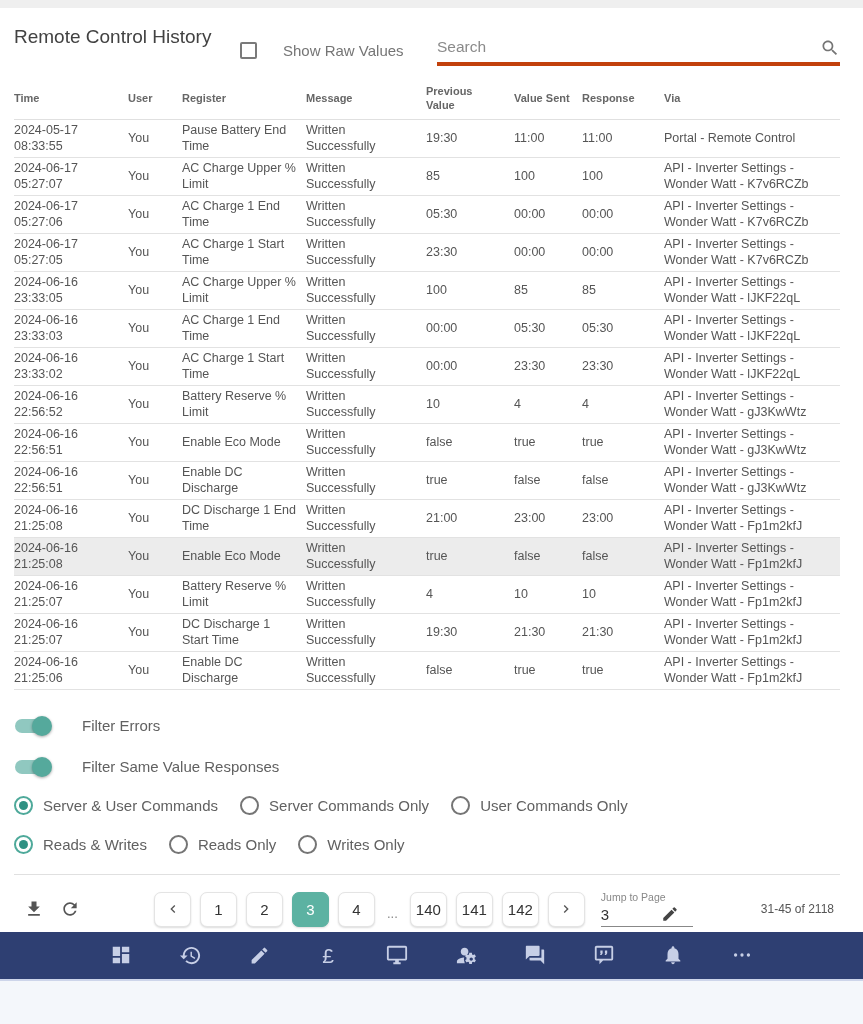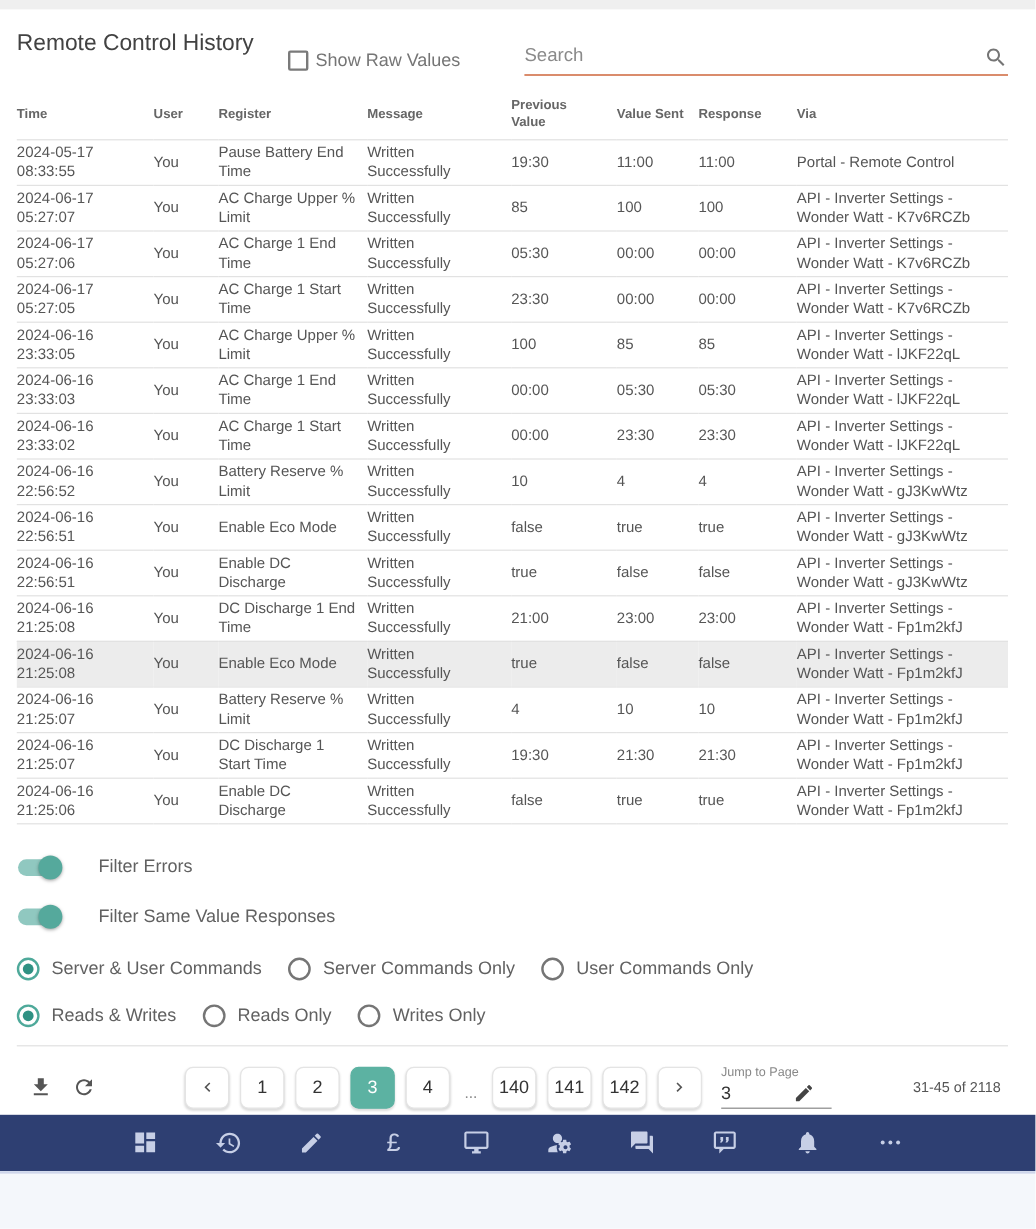--- a/index.html
+++ b/index.html
@@ -5,26 +5,26 @@
   * { margin:0; padding:0; box-sizing:border-box; }
   html,body { width:863px; height:1024px; overflow:hidden; background:#fff;
               font-family:"Liberation Sans", sans-serif; }
   .top-strip { height:8px; background:#efefef; }
   .content { padding:14px 23px 0 14px; background:#fff; }
 
   
   .header { display:flex; align-items:flex-start; }
   .page-title { width:208px; font-size:19px; color:#424242; line-height:1.62;
                 word-break:break-all; }
-  .raw-values { display:flex; align-items:center; gap:6px; margin-left:18px; margin-top:20px; }
+  .raw-values { display:flex; align-items:center; gap:26px; margin-left:18px; margin-top:20px; }
   .checkbox { width:17px; height:17px; border:2px solid #7a7a7a; border-radius:2px;
               background:#fff; display:inline-block; cursor:pointer; }
   .raw-label { font-size:15px; color:#757575; }
   .search-wrap { margin-left:auto; margin-top:16px; width:403px; position:relative;
-                 border-bottom:1px solid #c2410c; padding-bottom:6px; }
+                 border-bottom:4px solid #c2410c; padding-bottom:6px; }
   .search-wrap input { border:none; outline:none; width:370px; font-size:15.5px; color:#333;
                        font-family:"Liberation Sans", sans-serif; background:transparent; }
   .search-wrap input::placeholder { color:#8a8a8a; opacity:1; }
   .search-icon { position:absolute; right:0; top:0; color:#757575; }
 
   
   table { border-collapse:collapse; width:826px; margin-top:14px; table-layout:fixed; }
   th { font-size:11px; color:#666; font-weight:bold; text-align:left; vertical-align:middle;
        padding:4px 10px 6px 0; line-height:1.3; border-bottom:1px solid #e0e0e0; }
   td { font-size:12.5px; color:#555; vertical-align:middle; padding:2px 10px 2px 0;
@@ -37,21 +37,21 @@
 
   
   .filters { margin-top:24px; }
   .toggle-row { display:flex; align-items:center; gap:32px; margin-bottom:17px; height:24px; }
   .switch { position:relative; width:36px; height:20px; cursor:pointer; flex:0 0 36px; }
   .switch .track { position:absolute; left:1px; top:3px; width:34px; height:14px;
                    border-radius:7px; background:#90c8c0; }
   .switch .knob { position:absolute; right:-2px; top:0; width:20px; height:20px; border-radius:50%;
                   background:#55a99c; box-shadow:0 1px 3px rgba(0,0,0,.35); }
   .toggle-label, .radio-label { font-size:15px; color:#616161; }
-  .radio-row { display:flex; align-items:flex-end; margin-bottom:15px; height:24px; }
+  .radio-row { display:flex; align-items:flex-start; margin-bottom:15px; height:24px; }
   .radio-opt { display:flex; align-items:center; gap:10px; margin-right:22px; cursor:pointer; }
   .radio { width:19px; height:19px; border-radius:50%; border:2px solid #757575; position:relative;
            flex:0 0 19px; }
   .radio.selected { border-color:#4ea99a; }
   .radio.selected::after { content:""; position:absolute; left:3px; top:3px; width:9px; height:9px;
                            border-radius:50%; background:#2f9183; }
 
   
   .pagination { display:flex; align-items:center; border-top:1px solid #e0e0e0;
                 margin-top:4px; padding-top:12px; height:58px; }

